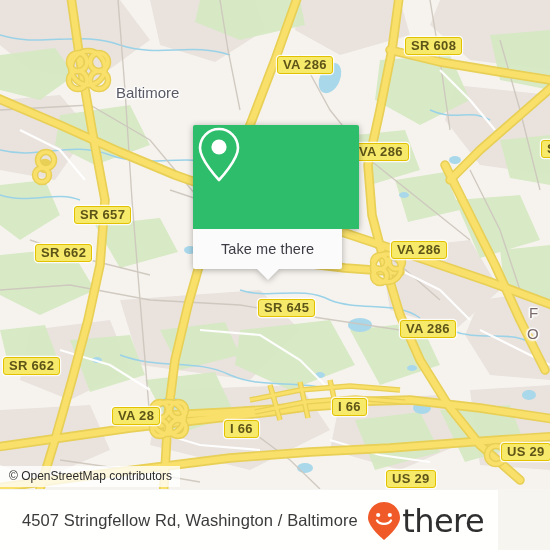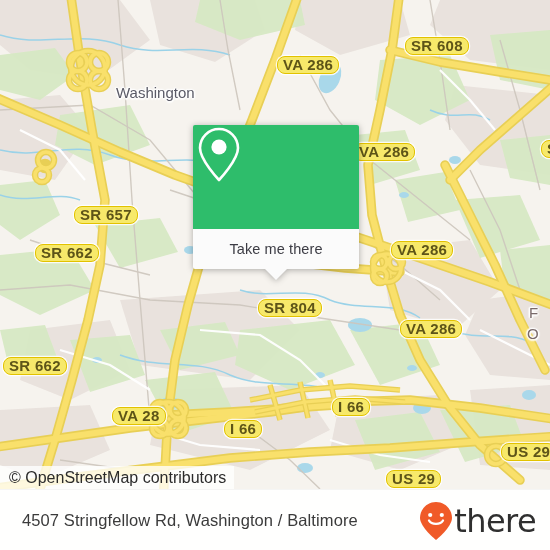--- a/index.html
+++ b/index.html
@@ -12,23 +12,23 @@
 
   
   #map{position:absolute;left:0;top:0;width:550px;height:489px;overflow:hidden;background:#f6f3ee;}
   #map svg{position:absolute;left:0;top:0;}
 
   
   .shield{
     position:absolute;
     background:#f7e96a;
     border:1.6px solid #e2c200;
-    border-radius:8px;
+    border-radius:3px;
     color:#5d5418;
-    font-size:15px;
+    font-size:13px;
     font-weight:bold;
     letter-spacing:.3px;
     padding:1.5px 5px 2px 5px;
     white-space:nowrap;
     line-height:12px;
     box-shadow:0 0 0 1.2px rgba(255,255,255,.85);
     font-family:"Liberation Sans","DejaVu Sans",sans-serif;
   }
 
   
@@ -49,21 +49,21 @@
   #popup{
     position:absolute;left:193px;top:125px;width:166px;
     filter:drop-shadow(0 1px 3px rgba(0,0,0,.30));
   }
   #popup-green{
     width:166px;height:104px;background:#2ebd6b;
     display:flex;align-items:center;justify-content:center;
     border-radius:2px 2px 0 0;
   }
   #popup-white{
-    width:166px;height:40px;background:#fbfbfb;
+    width:149px;height:40px;background:#fbfbfb;
     display:flex;align-items:center;justify-content:center;
     border-radius:0 0 2px 2px;
     position:relative;
   }
   #popup-label{
     color:#3c3c44;font-size:14.5px;letter-spacing:.1px;
     font-family:"Liberation Sans","DejaVu Sans",sans-serif;
   }
   #popup-tail{
     position:absolute;left:50%;bottom:-11px;margin-left:-12px;
@@ -71,28 +71,28 @@
     border-left:12px solid transparent;
     border-right:12px solid transparent;
     border-top:12px solid #fbfbfb;
   }
 
   
   #attribution{
     position:absolute;left:0;top:466px;
     background:rgba(255,255,255,.78);
     padding:3px 8px 4px 9px;
-    font-size:16px;color:#2b2b2b;
+    font-size:12px;color:#2b2b2b;
     white-space:nowrap;
     font-family:"Liberation Sans","DejaVu Sans",sans-serif;
   }
 
   
   #footer{
-    position:absolute;left:0;top:489px;width:550px;height:61px;
+    position:absolute;left:0;top:489px;width:498px;height:61px;
     background:rgba(255,255,255,.93);
     display:flex;align-items:center;
     border-top:1px solid rgba(0,0,0,.04);
   }
   #footer-address{
     margin-left:22px;
     font-size:16.5px;color:#3b3b3b;
     white-space:nowrap;letter-spacing:.1px;
     font-family:"Liberation Sans","DejaVu Sans",sans-serif;
   }
@@ -303,32 +303,32 @@
         <g fill="none" stroke="#f9e06b" stroke-width="3">
           <path d="M250,400 L300,390 L350,386 L400,390"></path>
           <path d="M255,412 L305,402 L355,398 L405,402"></path>
           <path d="M270,385 L280,420"></path>
           <path d="M300,382 L308,418"></path>
           <path d="M330,380 L338,416"></path>
         </g>
       </g>
     </svg>
 
-    <div class="place" style="left:116px;top:84px;">Washington</div>
+    <div class="place" style="left:116px;top:84px;">Baltimore</div>
     <div class="place clip" style="left:529px;top:304px;">F</div>
     <div class="place clip" style="left:527px;top:325px;">O</div>
 
     <div class="shield" style="left:405px;top:37px;">SR 608</div>
     <div class="shield" style="left:277px;top:56px;">VA 286</div>
     <div class="shield" style="left:353px;top:143px;">VA 286</div>
     <div class="shield" style="left:74px;top:174px;margin-top:32px;">SR 657</div>
     <div class="shield" style="left:541px;top:140px;">S</div>
     <div class="shield" style="left:35px;top:244px;">SR 662</div>
     <div class="shield" style="left:391px;top:241px;">VA 286</div>
-    <div class="shield" style="left:258px;top:299px;">SR 804</div>
+    <div class="shield" style="left:258px;top:299px;">SR 645</div>
     <div class="shield" style="left:400px;top:320px;">VA 286</div>
     <div class="shield" style="left:3px;top:357px;">SR 662</div>
     <div class="shield" style="left:112px;top:407px;">VA 28</div>
     <div class="shield" style="left:332px;top:398px;">I 66</div>
     <div class="shield" style="left:224px;top:420px;">I 66</div>
     <div class="shield" style="left:501px;top:443px;">US 29</div>
     <div class="shield" style="left:386px;top:470px;">US 29</div>
 
     <div id="popup">
       <div id="popup-green">

